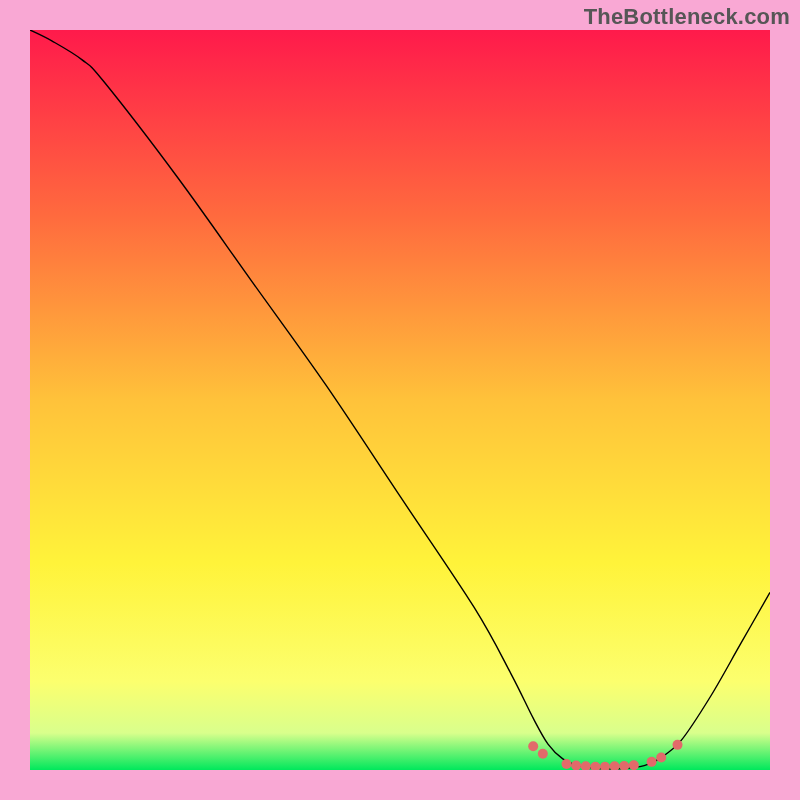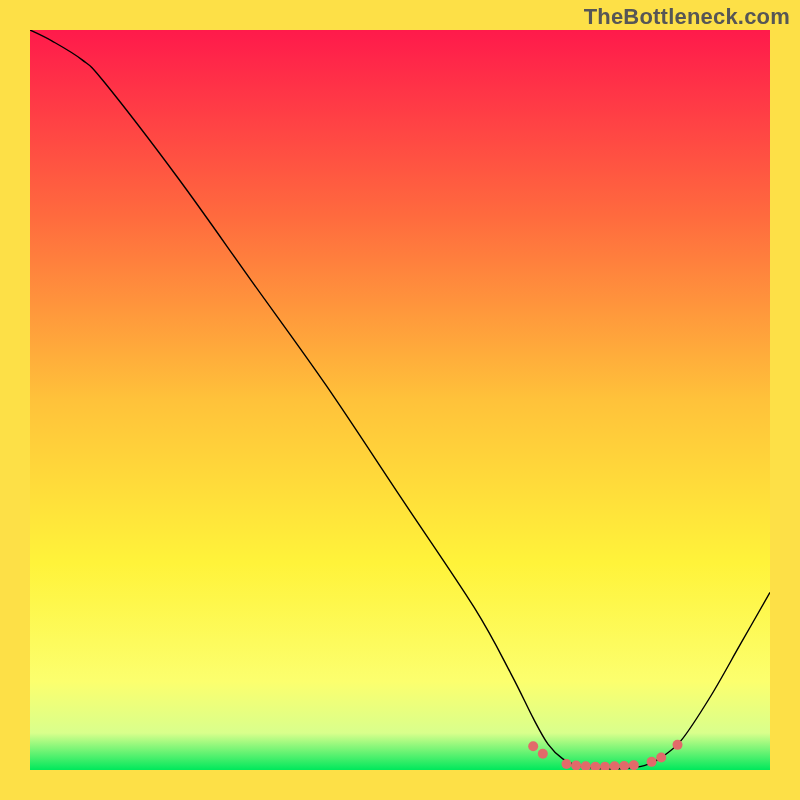--- a/index.html
+++ b/index.html
@@ -1,17 +1,17 @@
 <!DOCTYPE html>
 <html><head>
 <meta charset="utf-8">
 <style>
   * { margin: 0; padding: 0; box-sizing: border-box; }
   html, body { width: 800px; height: 800px; overflow: hidden; background: #000; }
-  .frame { position: relative; width: 800px; height: 800px; background: #fde047; }
+  .frame { position: relative; width: 800px; height: 800px; background: #f9a8d4; }
   .attribution {
     position: absolute;
     top: 4px; right: 10px;
     font-family: Arial, Helvetica, sans-serif;
     font-size: 22px;
     font-weight: 600;
     color: #565656;
     letter-spacing: 0.2px;
   }
   .chart-wrap {

